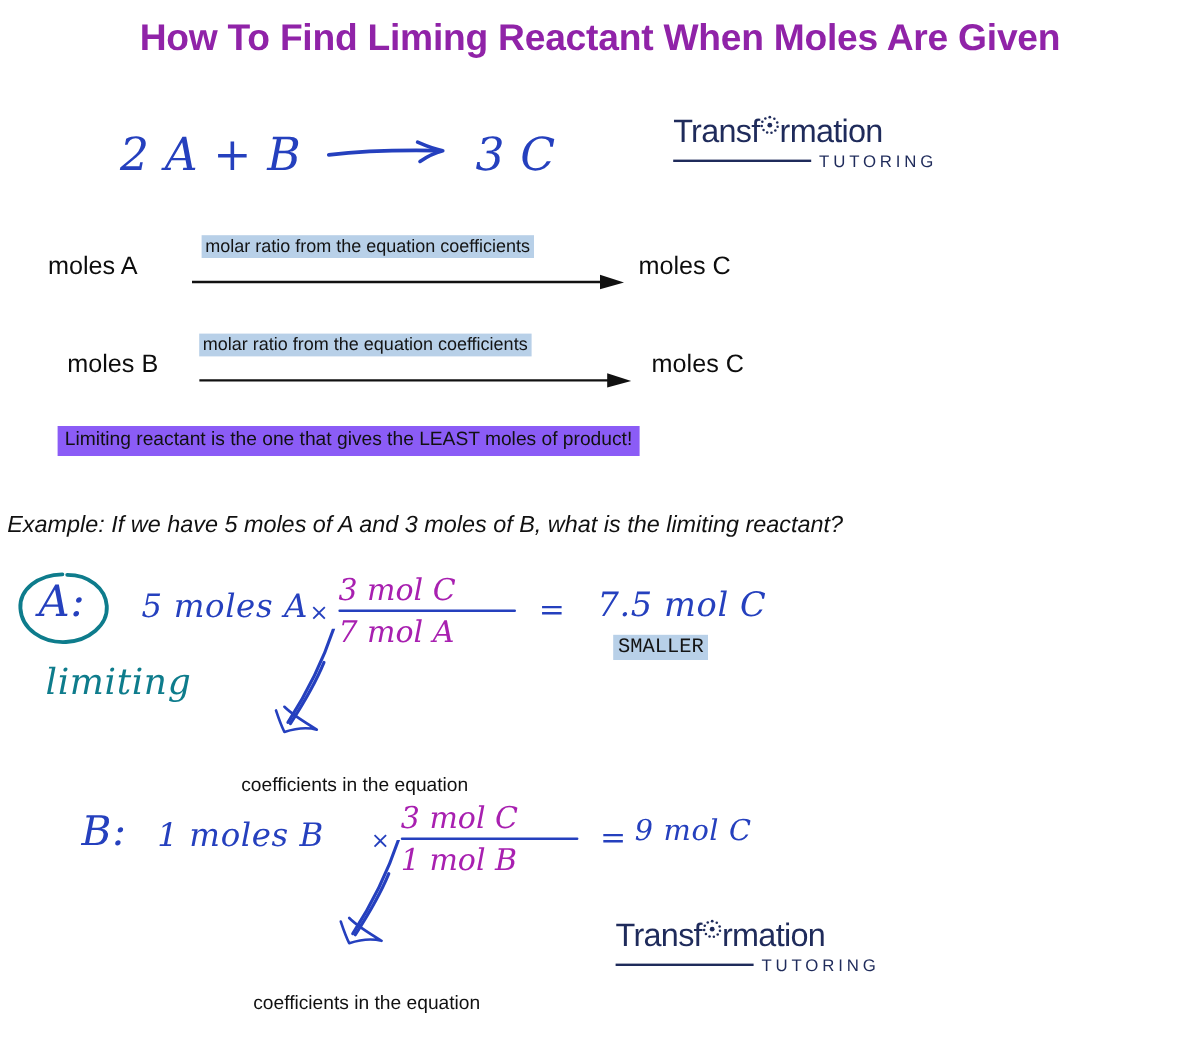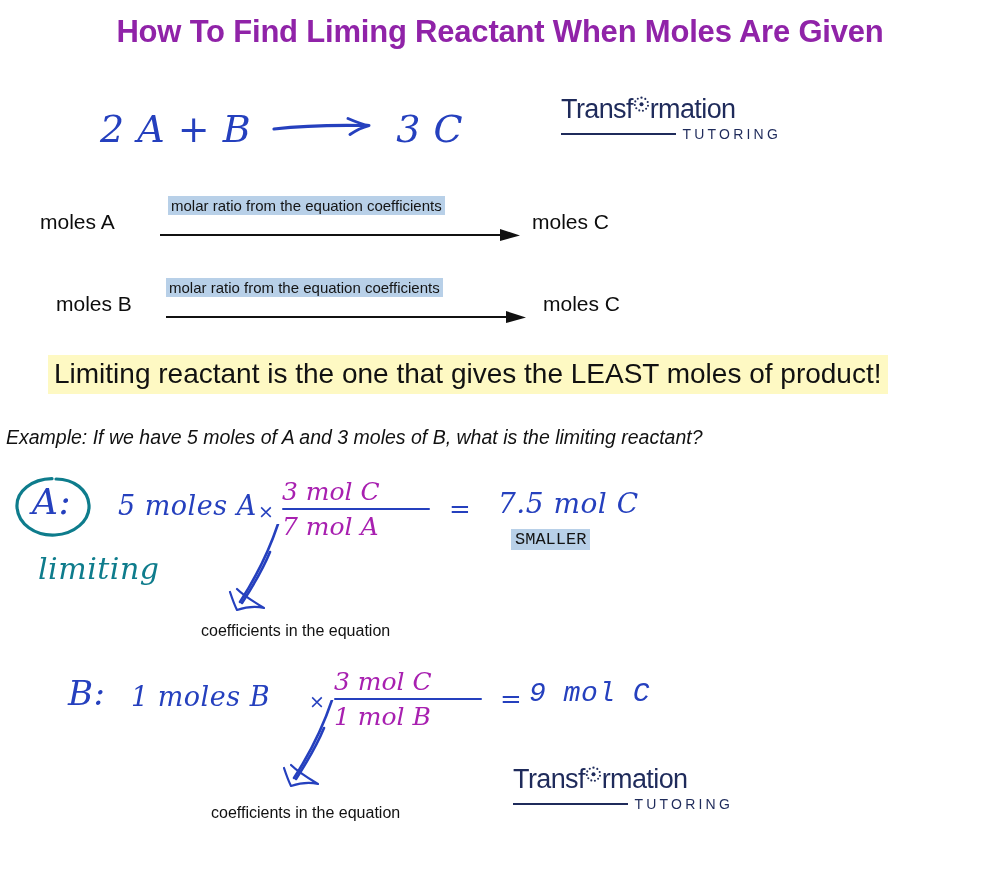--- a/index.html
+++ b/index.html
@@ -132,24 +132,24 @@
     bottom: 6px;
     width: 360px;
     height: 14px;
   }
 
   
   #limiting-statement {
     position: absolute;
     left: 48px;
     top: 355px;
-    background: #fef9c3;
+    background: #8b5cf6;
     color: #111111;
     font-family: "Liberation Sans", sans-serif;
-    font-size: 28px;
+    font-size: 16px;
     padding: 3px 6px 4px 6px;
     white-space: nowrap;
   }
 
   
   #example-prompt {
     position: absolute;
     left: 6px;
     top: 426px;
     font-family: "Liberation Sans", sans-serif;
@@ -241,20 +241,21 @@
   }
 
   
   .annot-arrow { position: absolute; }
   .annot-caption {
     position: absolute;
     font-family: "Liberation Sans", sans-serif;
     font-size: 16px;
     color: #111111;
     white-space: nowrap;
+    margin-top: 24px;
   }
   #annot-a-arrow { left: 218px; top: 524px; width: 70px; height: 100px; }
   #annot-a-caption { left: 201px; top: 622px; }
   #annot-b-arrow { left: 272px; top: 700px; width: 70px; height: 100px; }
   #annot-b-caption { left: 211px; top: 804px; }
 
   
   #work-b-label {
     position: absolute;
     left: 68px;
@@ -282,22 +283,21 @@
   #work-b-equals {
     position: absolute;
     left: 500px;
     top: 684px;
     font-size: 26px;
   }
   #work-b-result {
     position: absolute;
     left: 529px;
     top: 678px;
-    font-size: 28px;
-    font-family: Liberation Mono, monospace;
+    font-size: 24px;
   }
 </style>
 </head>
 <body>
 
 <div id="slide">
 
   <div class="title">How To Find Liming Reactant When Moles Are Given</div>
 
   <div id="eq-2a-b-3c" class="hand">

